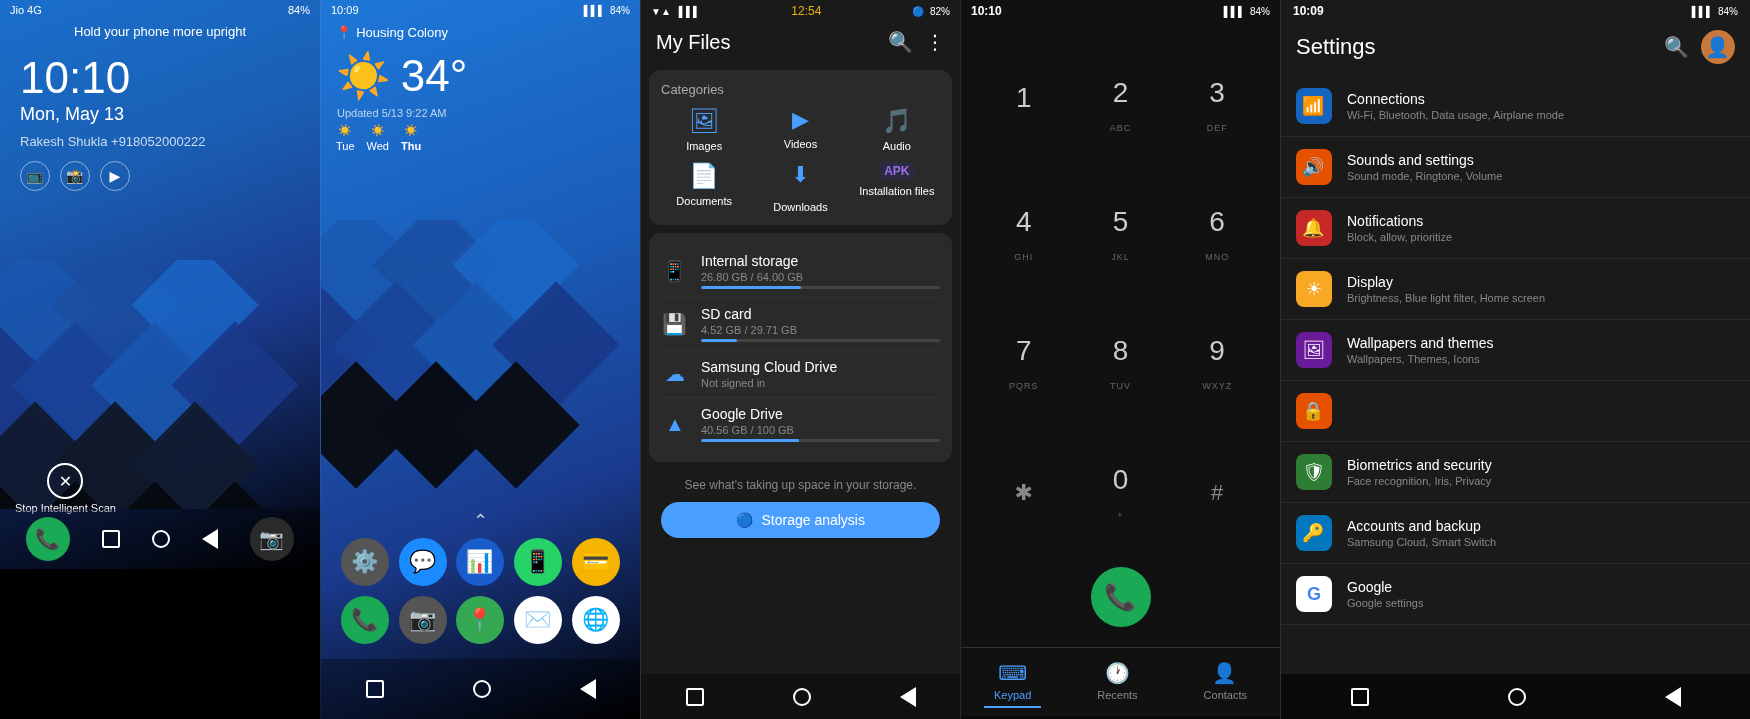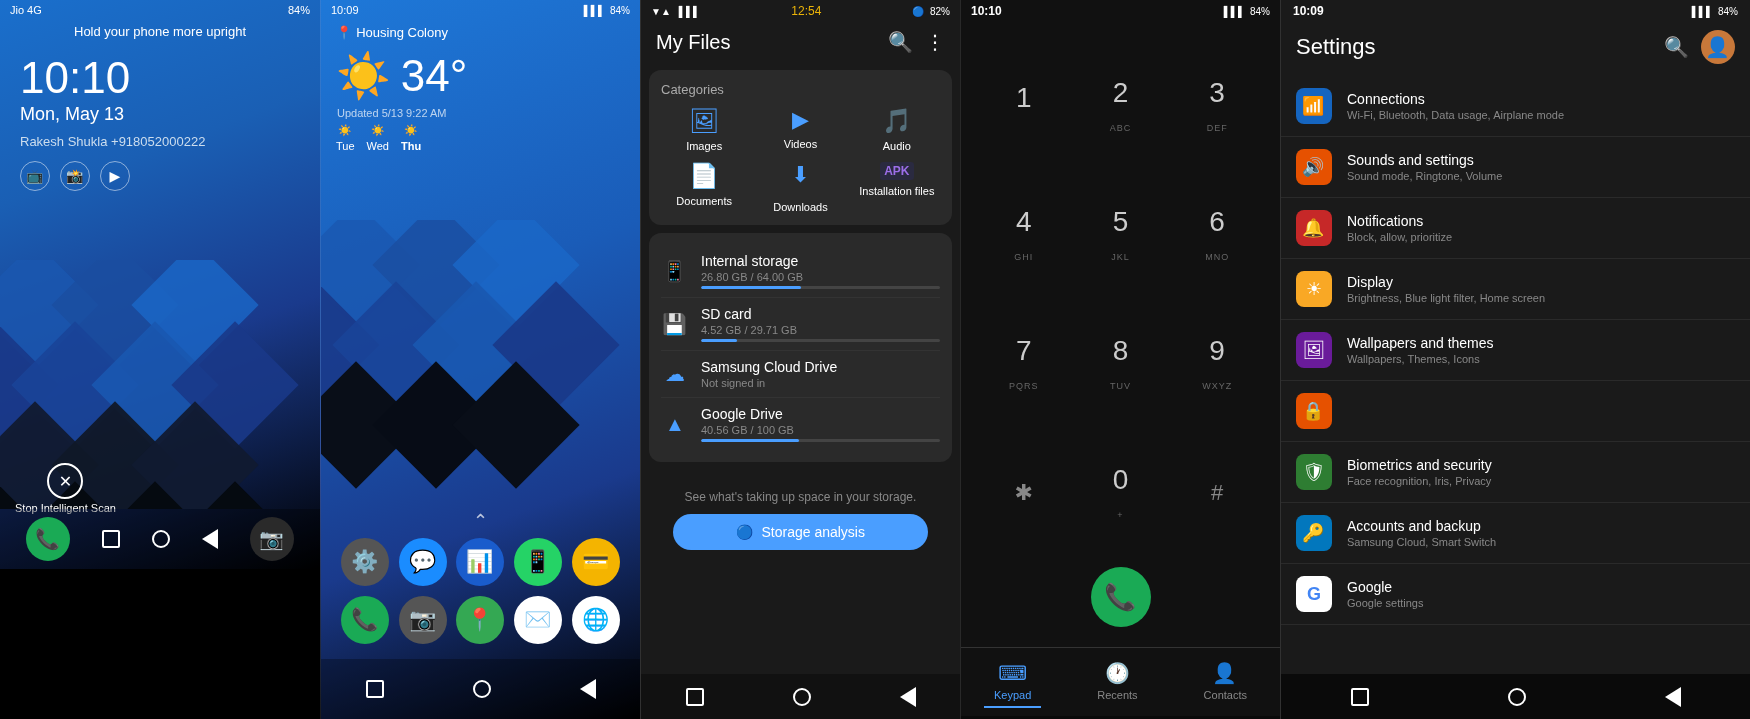--- a/index.html
+++ b/index.html
@@ -344,21 +344,21 @@
       border-radius: 2px;
       margin-top: 3px;
       overflow: hidden;
     }
     .storage-progress-fill {
       height: 100%;
       border-radius: 2px;
       background: #4a9eff;
     }
     .storage-analysis-section {
-      margin: 20px;
+      margin: 8px;
       padding: 8px 12px;
     }
     .storage-analysis-hint {
       color: #888;
       font-size: 12px;
       text-align: center;
       margin-bottom: 10px;
     }
     .storage-analysis-btn {
       background: #4a9eff;

